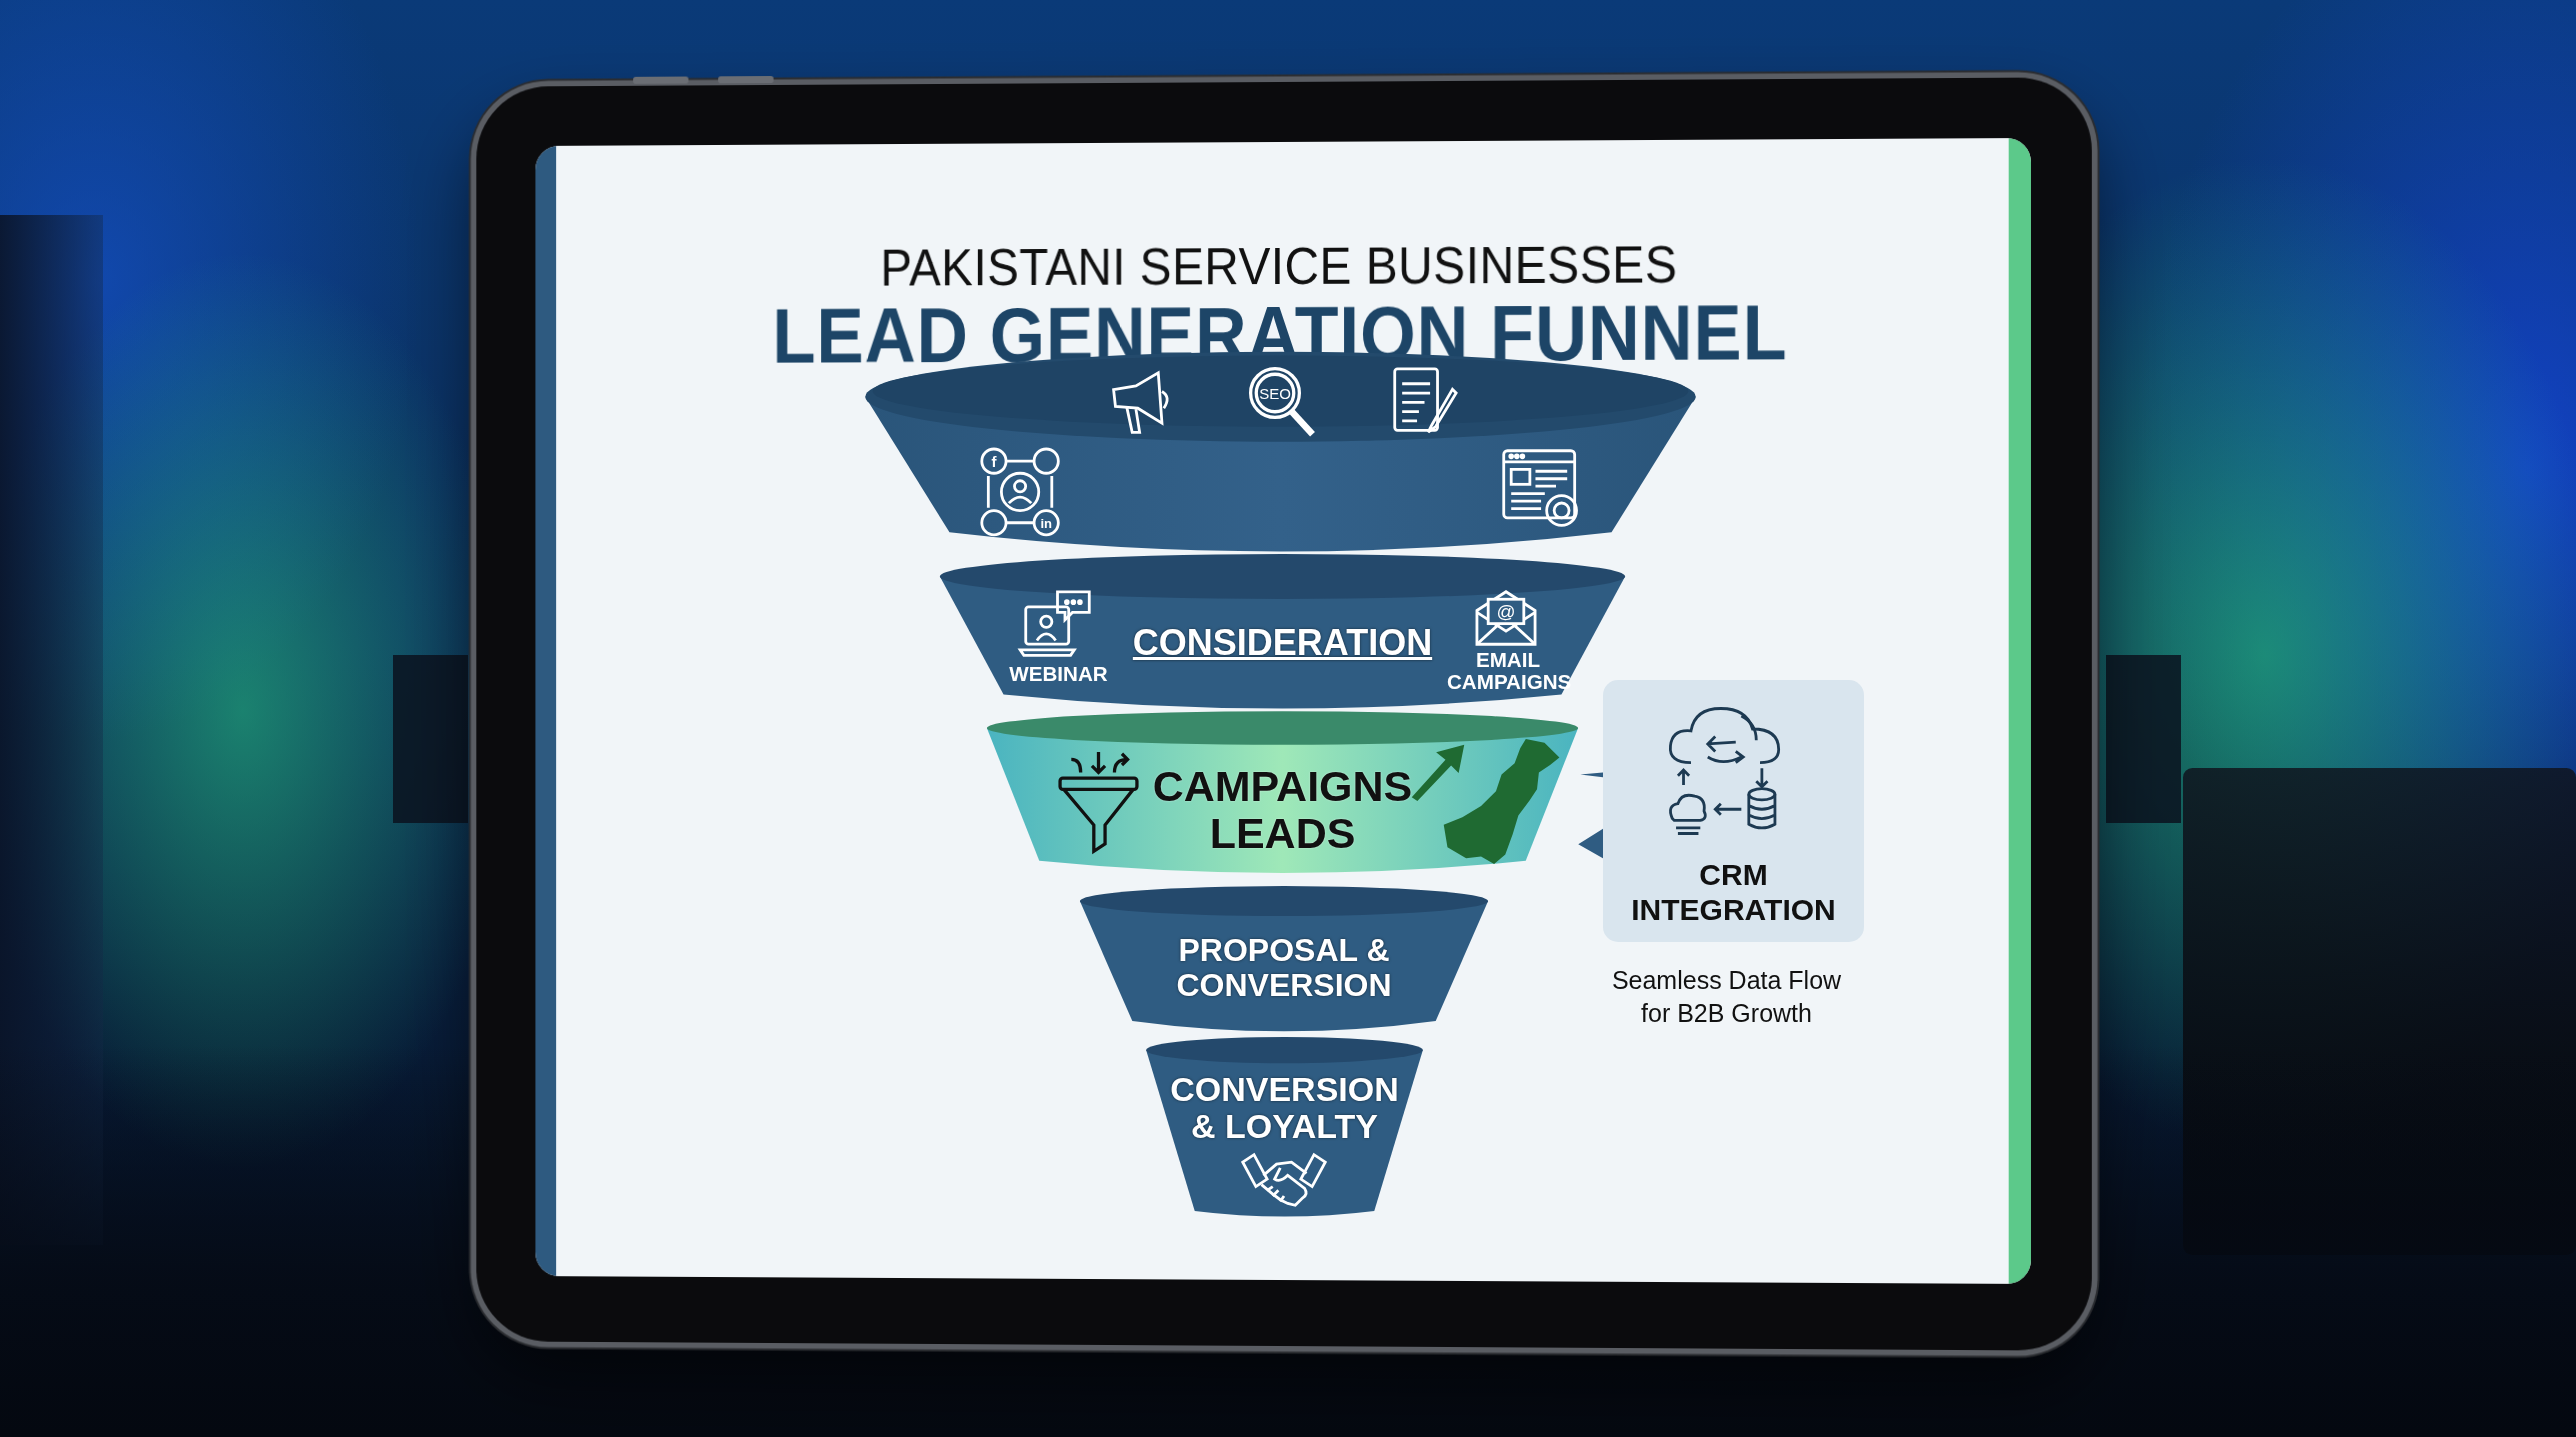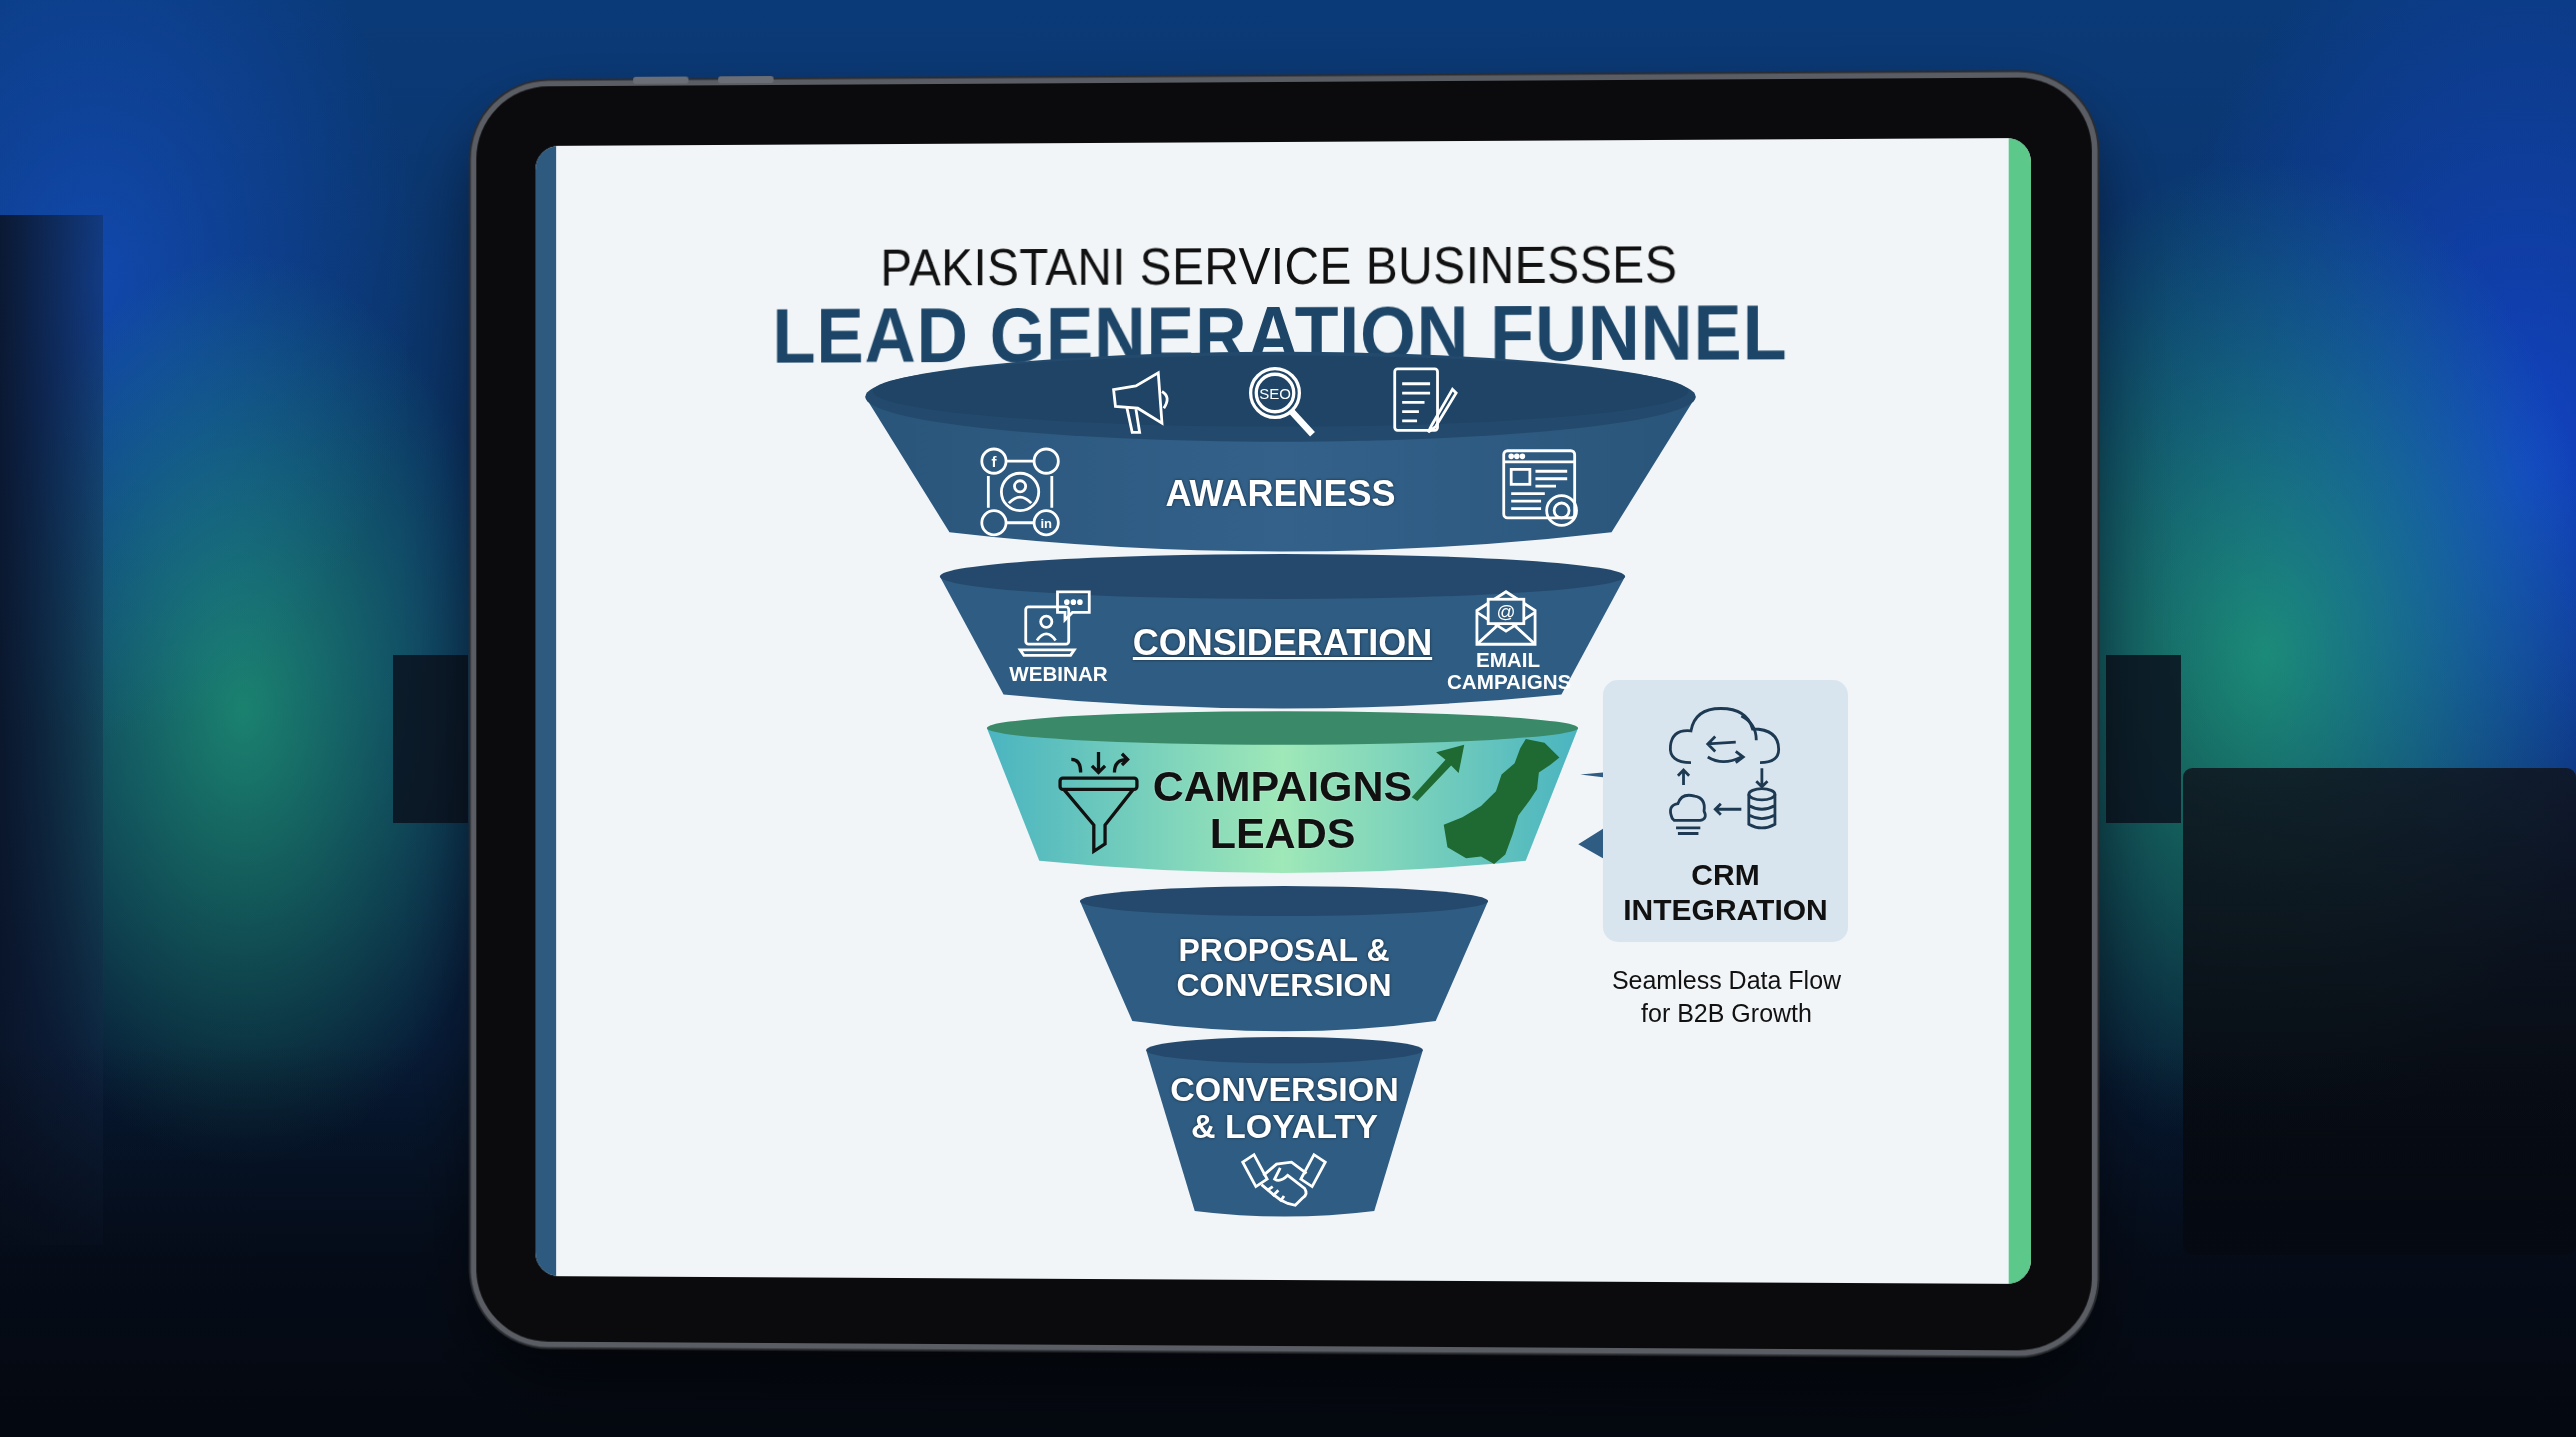--- a/index.html
+++ b/index.html
@@ -44,21 +44,21 @@
     font-size:77px; font-weight:bold; color:#1d4567; letter-spacing:0.9px; transform:scaleX(0.93); }
 
   .stage { position:absolute; }
   .stage svg { position:absolute; left:0; top:0; overflow:visible; }
   .stage-label { position:absolute; left:0; right:0; text-align:center; color:#fff; font-weight:bold;
     text-shadow:0 0 2.8px rgba(0,0,0,0.6); line-height:1.1; }
   .small-label { position:absolute; color:#fff; font-weight:bold; font-size:20.6px; text-align:center; line-height:1.05; }
   .icon { position:absolute; }
 
   .crm-box { position:absolute; left:1603px; top:680px; width:245px; height:262px;
-    background:#d9e5ee; border-radius:15px; }
+    background:#d9e5ee; border-radius:15px;padding-left:16px; }
   .crm-title { position:absolute; left:0; right:0; top:178px; text-align:center; font-size:30px; font-weight:bold; color:#111; line-height:1.15; }
   .crm-caption { position:absolute; left:1591px; top:964px; width:271px; text-align:center; font-size:25px; color:#111; line-height:1.3; }
   .arrow { position:absolute; }
 </style>
 </head>
 <body>
 
 <div class="bg-shelf-left"></div>
 <div class="bg-monitor-left"></div>
 <div class="bg-monitor-right"></div>
@@ -130,21 +130,20 @@
     <rect x="4" y="4" width="76" height="72" rx="4"></rect>
       <path d="M4,16 L80,16"></path>
       <circle cx="12" cy="10" r="1.5"></circle>
       <circle cx="18" cy="10" r="1.5"></circle>
       <circle cx="24" cy="10" r="1.5"></circle>
     <rect x="12" y="24" width="20" height="16"></rect>
       <path d="M38,26 L72,26 M38,34 L72,34 M38,42 L60,42 M12,50 L48,50 M12,58 L44,58 M12,66 L44,66"></path>
     <circle cx="66" cy="68" r="16"></circle>
       <circle cx="66" cy="68" r="8"></circle>
   </svg>
-  <div class="stage-label" style="top:124px; font-size:36px;">AWARENESS</div>
 </div>
 
 <div class="stage" style="left:938px; top:554px; width:689px; height:161px;">
   <svg width="689" height="161" viewBox="0 0 736 172">
     <path d="M2,24 L70,150 Q368,180 666,150 L734,24 Z" fill="#2f5c82"></path>
     <ellipse cx="368" cy="24" rx="366" ry="24" fill="#24496c"></ellipse>
   </svg>
   <svg class="icon" style="left:82px; top:36px" width="75" height="71" viewBox="0 0 80 76" fill="none" stroke="#fff" stroke-width="3">
     <rect x="6" y="18" width="46" height="40" rx="3"></rect>
       <path d="M0,64 L58,64 L54,70 L4,70 Z"></path>

